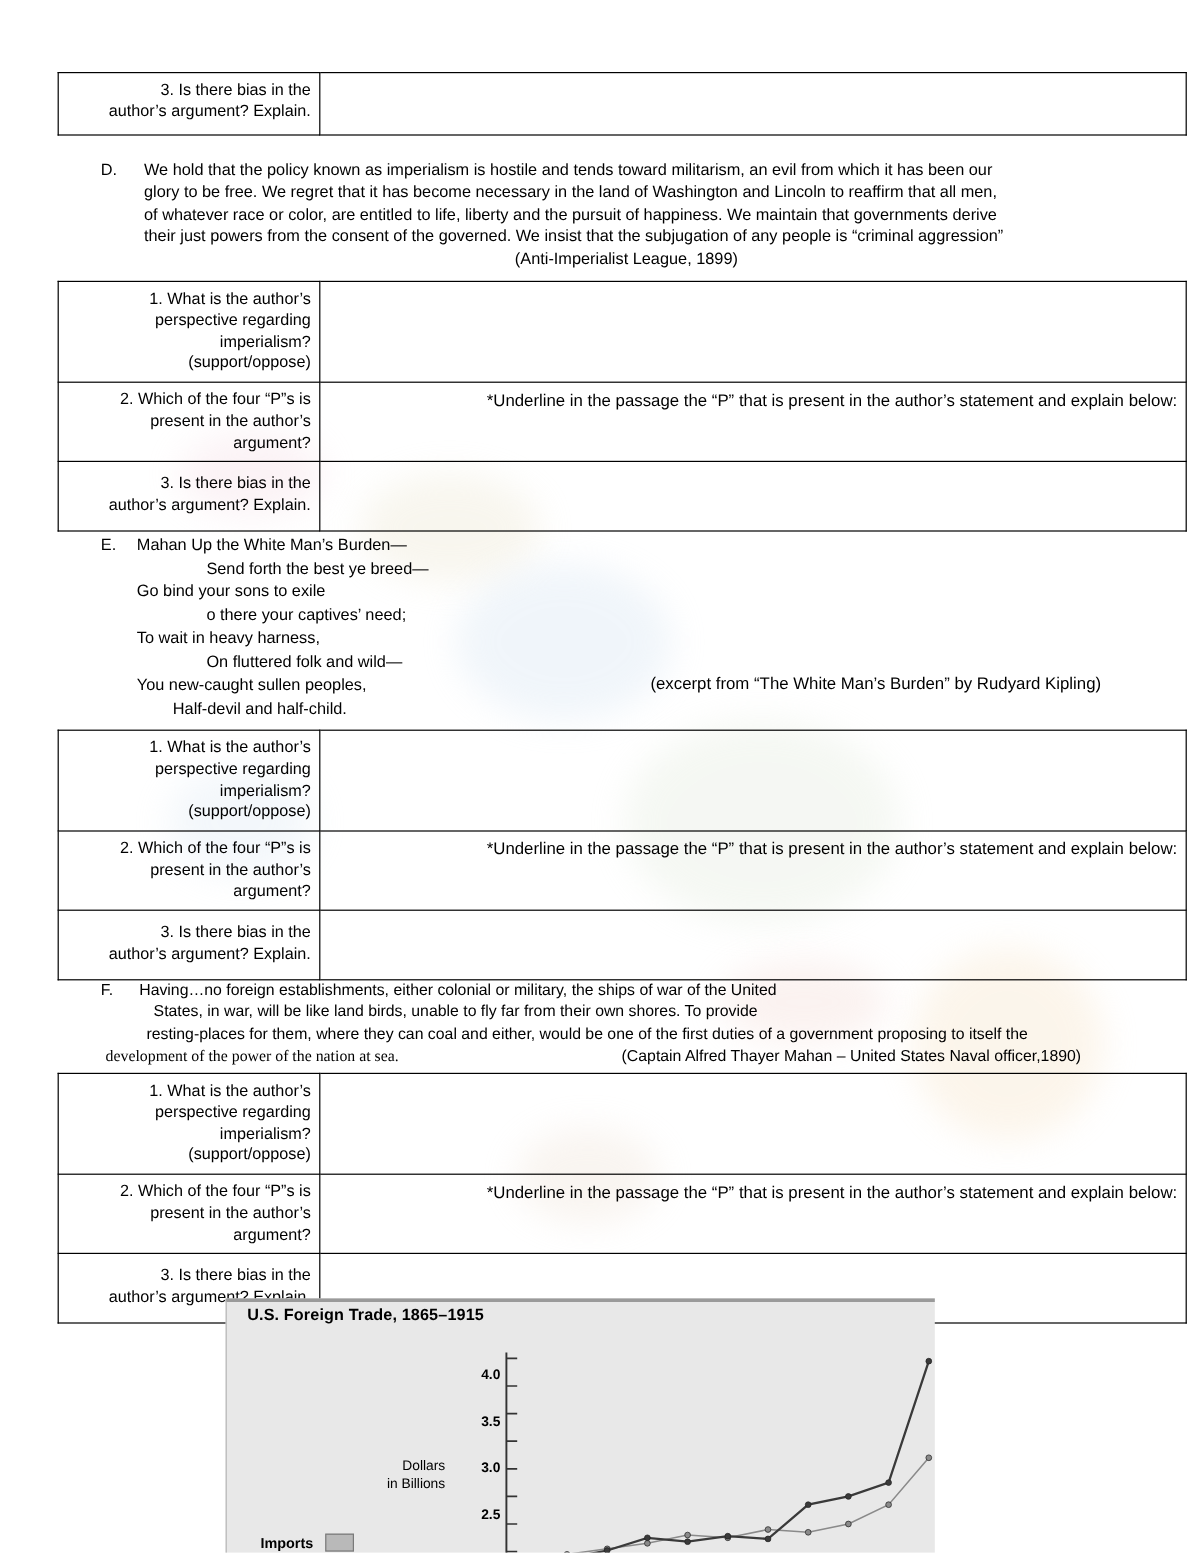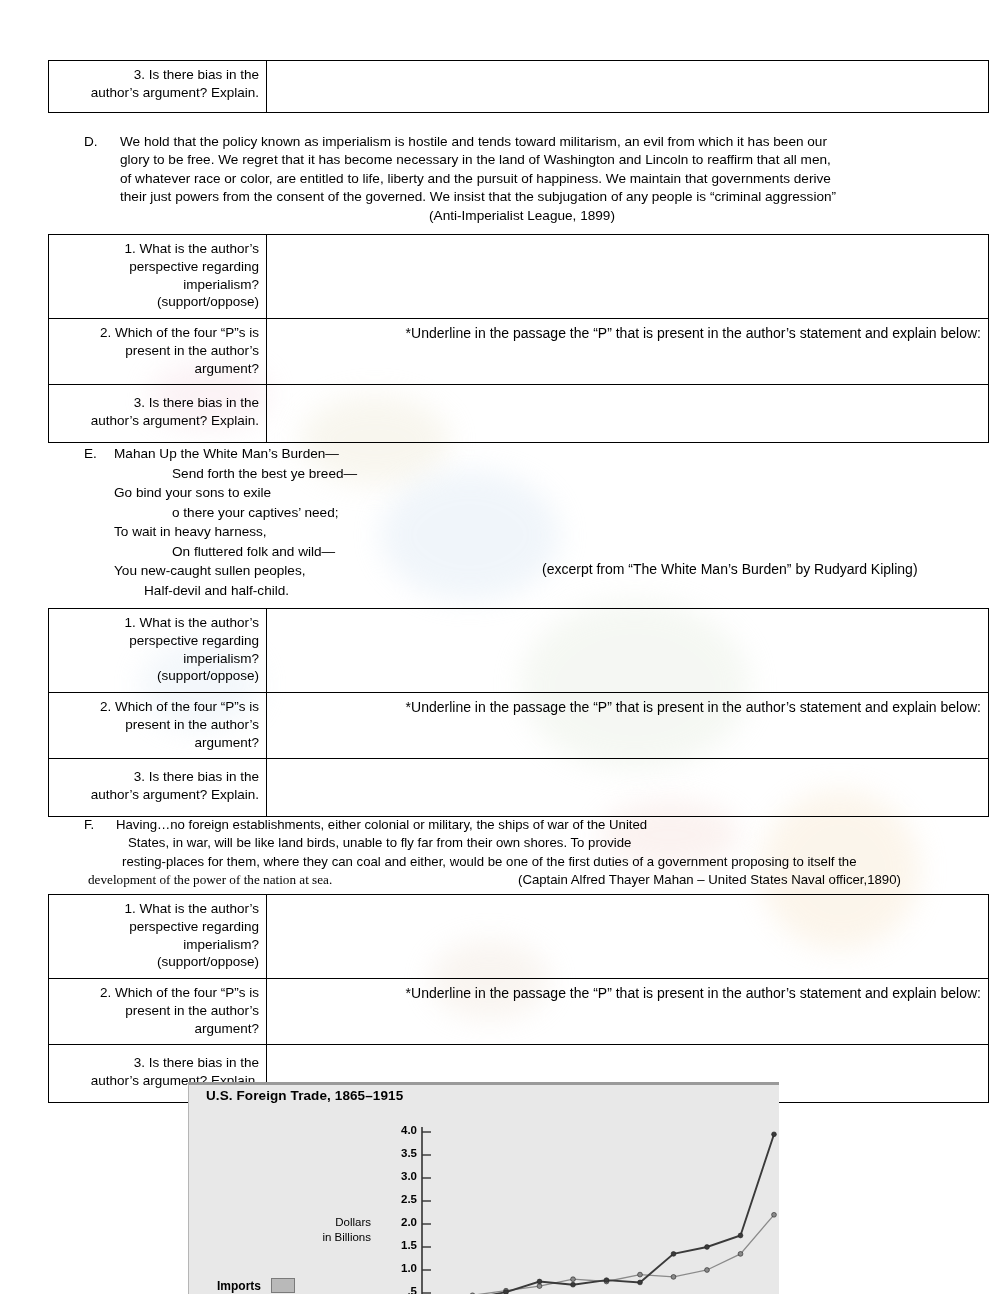--- a/index.html
+++ b/index.html
@@ -137,20 +137,21 @@
     left: 182px;
     top: 40px;
     width: 46px;
     font-size: 11.5px;
     font-weight: bold;
     text-align: right;
   }
   .ticklabels div {
     height: 23px;
     line-height: 10px;
+    margin-top: 16px;
   }
   .legend {
     position: absolute;
     left: 28px;
     top: 193px;
     display: flex;
     align-items: center;
     gap: 10px;
     font-size: 12px;
     font-weight: bold;

